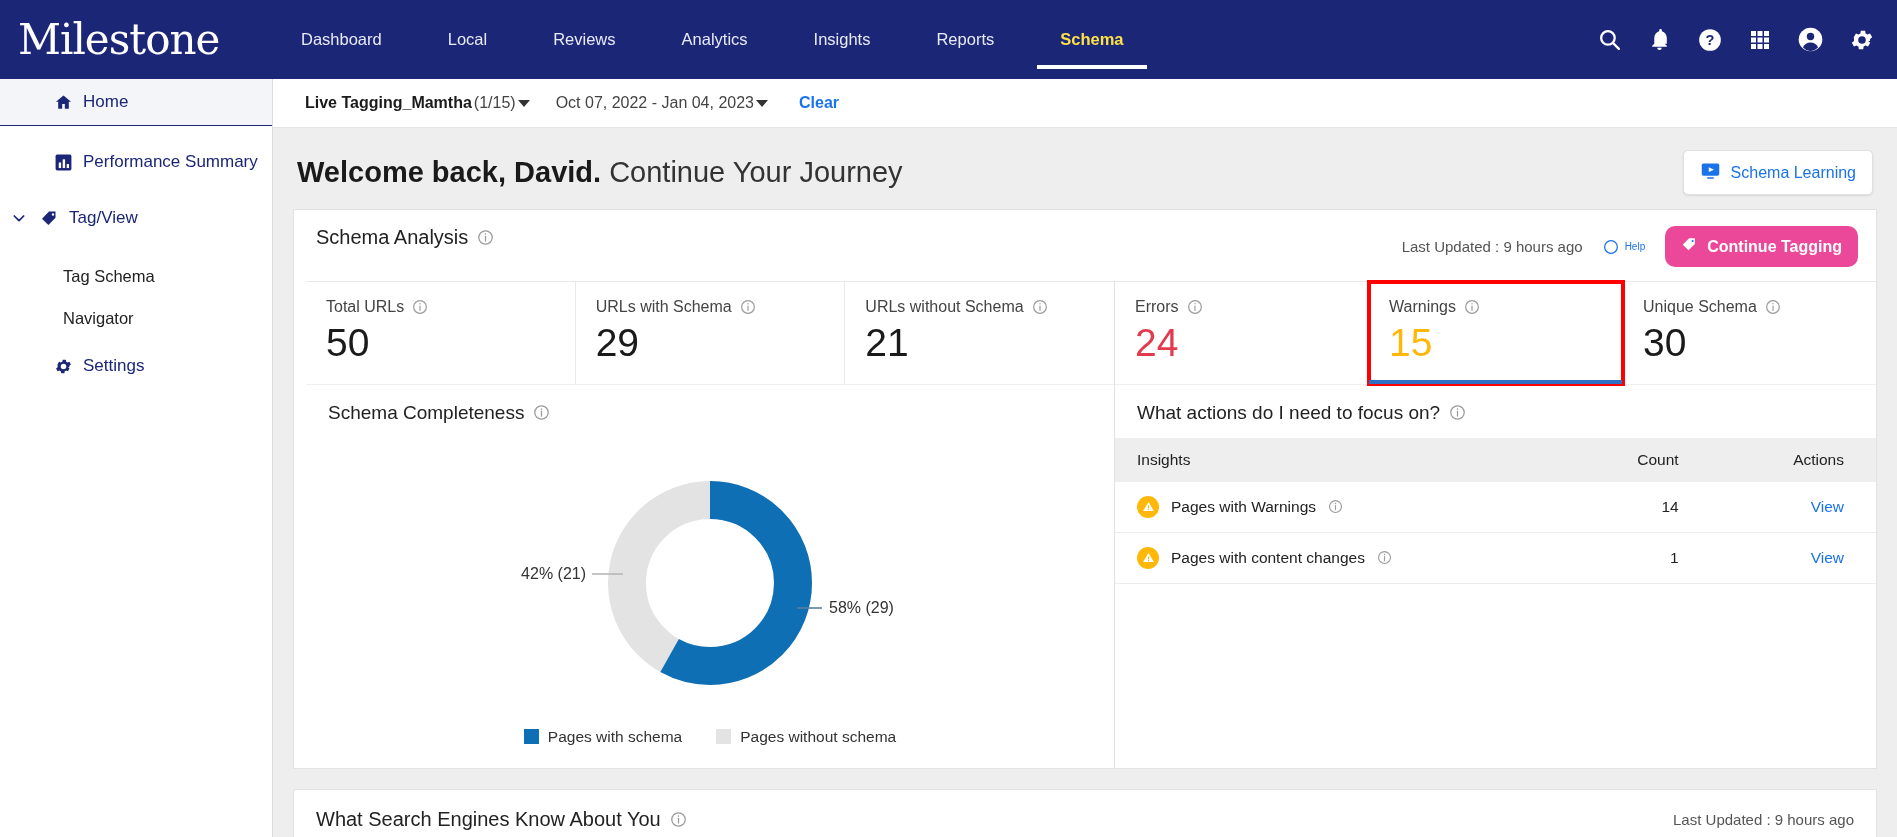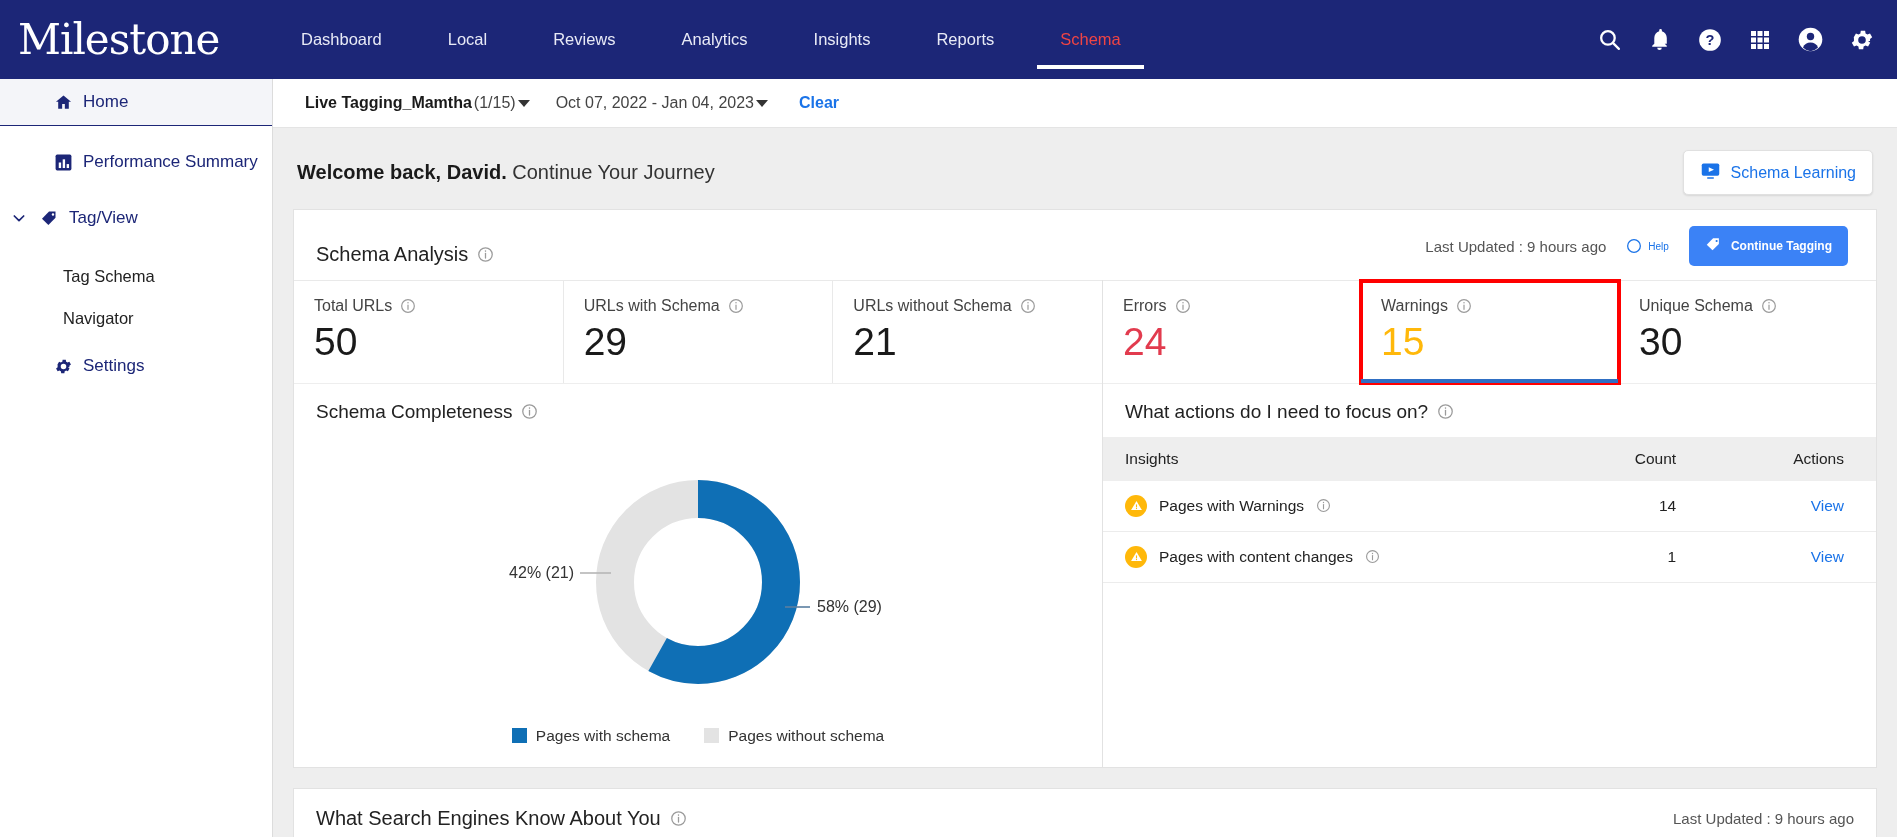--- a/index.html
+++ b/index.html
@@ -23,21 +23,21 @@
     font-weight: 400; white-space: nowrap;
   }
   .nav-items { display: flex; align-items: stretch; height: 59px; margin-left: 58px; }
   .nav-item {
     color: #e8eaf6; font-size: 16.5px;
     display: flex; align-items: center;
     padding: 0 23px; margin: 0 10px;
     cursor: pointer; white-space: nowrap;
     position: relative;
   }
-  .nav-item.active { color: #ef4444; font-weight: normal; }
+  .nav-item.active { color: #fde047; font-weight: bold; }
   .nav-item.active::after {
     content: ""; position: absolute; left: 0; right: 0; bottom: 0;
     height: 4px; background: #ffffff;
   }
   .nav-right {
     position: absolute; right: 22px; top: 0; height: 79px;
     display: flex; align-items: center; gap: 25px;
   }
   .nav-right .ico { cursor: pointer; display: flex; align-items: center; }
   .nav-right svg { display: block; }
@@ -88,47 +88,47 @@
     border-right: 6px solid transparent; border-top: 7px solid #333;
   }
   .clear-link { margin-left: 31px; color: #1a73e8; font-weight: bold; cursor: pointer; font-size: 16px; }
 
   .scrollarea { flex: 1; overflow: hidden; padding: 0 20px; }
 
   .welcome-row {
     display: flex; align-items: center; justify-content: space-between;
     padding: 22px 4px 14px 4px;
   }
-  .welcome-title { font-size: 20px; color: #333; }
+  .welcome-title { font-size: 29px; color: #333; }
   .welcome-title b { color: #1a1a1a; }
   .btn-learning {
     background: #fff; border: 1px solid #e0e0e0; border-radius: 5px;
     color: #1a73e8; font-size: 16px; padding: 9px 16px;
     display: flex; align-items: center; gap: 10px; cursor: pointer;
     box-shadow: 0 1px 2px rgba(0,0,0,.10);
   }
 
   .card { background: #fff; border: 1px solid #e2e2e2; }
 
   .card-head {
-    display: flex; align-items: flex-end; justify-content: space-between;
-    padding: 16px 28px 14px 22px;
+    display: flex; align-items: flex-start; justify-content: space-between;
+    padding: 16px 18px 14px 22px;
   }
   .card-title { font-size: 20px; color: #222; display: flex; align-items: center; gap: 9px; }
   .card-head-right { display: flex; align-items: center; gap: 20px; }
   .lastupd { color: #555; font-size: 15px; }
   .help-link { color: #1a73e8; font-size: 10px; display: flex; align-items: center; gap: 6px; cursor: pointer; }
   .btn-primary {
-    background: #3b82f6; color: #fff; border: none; border-radius: 5px;
-    font-size: 12px; font-weight: bold; padding: 10px 16px;
+    background: #ec4899; color: #fff; border: none; border-radius: 10px;
+    font-size: 16px; font-weight: bold; padding: 10px 16px;
     display: flex; align-items: center; gap: 9px; cursor: pointer;
     font-family: "Liberation Sans", sans-serif;
   }
 
-  .analysis-grid { display: flex; }
+  .analysis-grid { display: flex; margin-left: 12px; }
   .col-left { flex: 0 0 809px; border-right: 1px solid #e2e2e2; }
   .col-right { flex: 1; }
 
   .tiles { display: flex; border-top: 1px solid #e9e9e9; }
   .tile {
     flex: 1; padding: 16px 20px 20px 20px;
     border-right: 1px solid #e9e9e9; position: relative;
   }
   .tile:last-child { border-right: none; }
   .tile-label { font-size: 16px; color: #444; display: flex; align-items: center; gap: 8px; }

